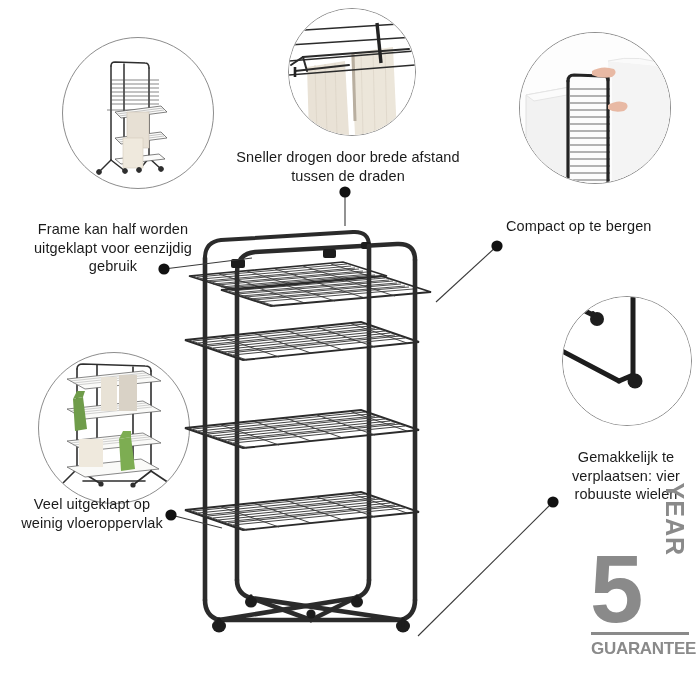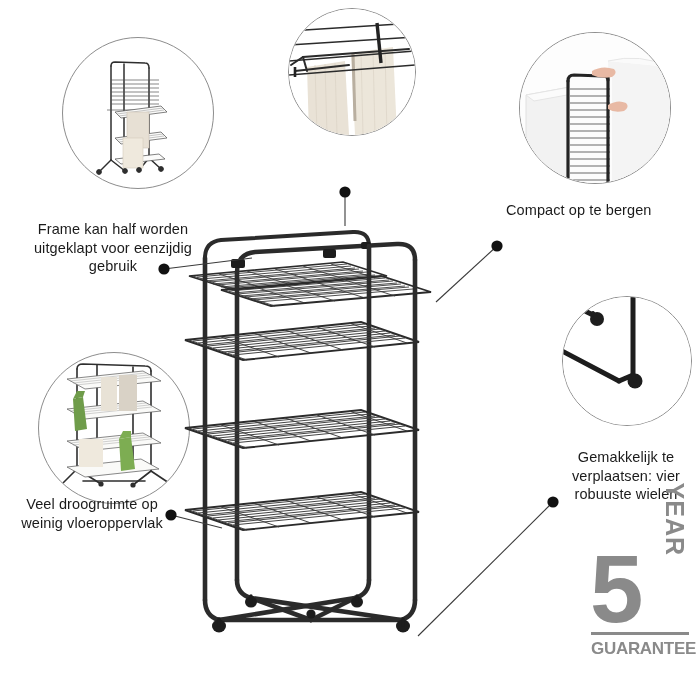--- a/index.html
+++ b/index.html
@@ -481,24 +481,26 @@
     <circle cx="171" cy="515" r="5.6" fill="#111111"></circle>
 
     <line x1="553" y1="502" x2="418" y2="636" stroke="#3a3a3a" stroke-width="1.1"></line>
     <circle cx="553" cy="502" r="5.6" fill="#111111"></circle>
   </svg>
 
   <div class="callout center" style="left:18px; top:220px; width:190px;">Frame kan half worden
 uitgeklapt voor eenzijdig
 gebruik</div>
 
-
-  <div class="callout left" style="left:506px; top:201px; width:190px;">Compact op te bergen</div>
-
-  <div class="callout center" style="left:12px; top:495px; width:160px;">Veel droogruimte op
+  <div class="callout center" style="left:222px; top:148px; width:252px;">Sneller drogen door brede afstand
+tussen de draden</div>
+
+  <div class="callout left" style="left:506px; top:217px; width:190px;">Compact op te bergen</div>
+
+  <div class="callout center" style="left:12px; top:495px; width:160px;">Veel uitgeklapt op
 weinig vloeroppervlak</div>
 
   <div class="callout center" style="left:556px; top:448px; width:140px;">Gemakkelijk te
 verplaatsen: vier
 robuuste wielen</div>
 
   <div id="badge">
     <div class="big-num">5</div>
     <div class="year">YEAR</div>
     <div class="rule"></div>

